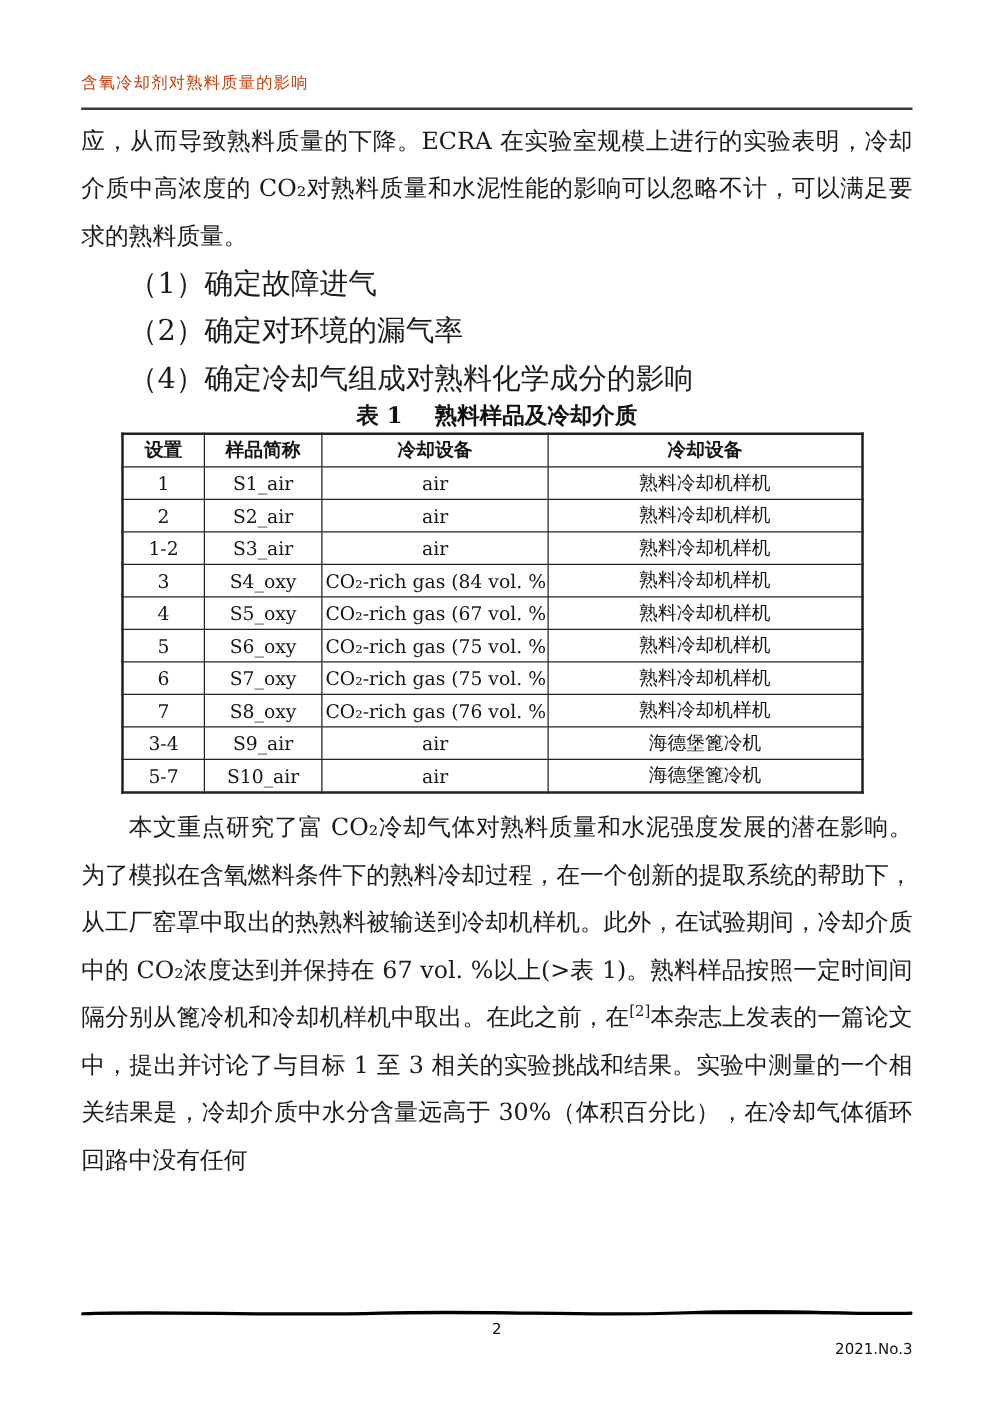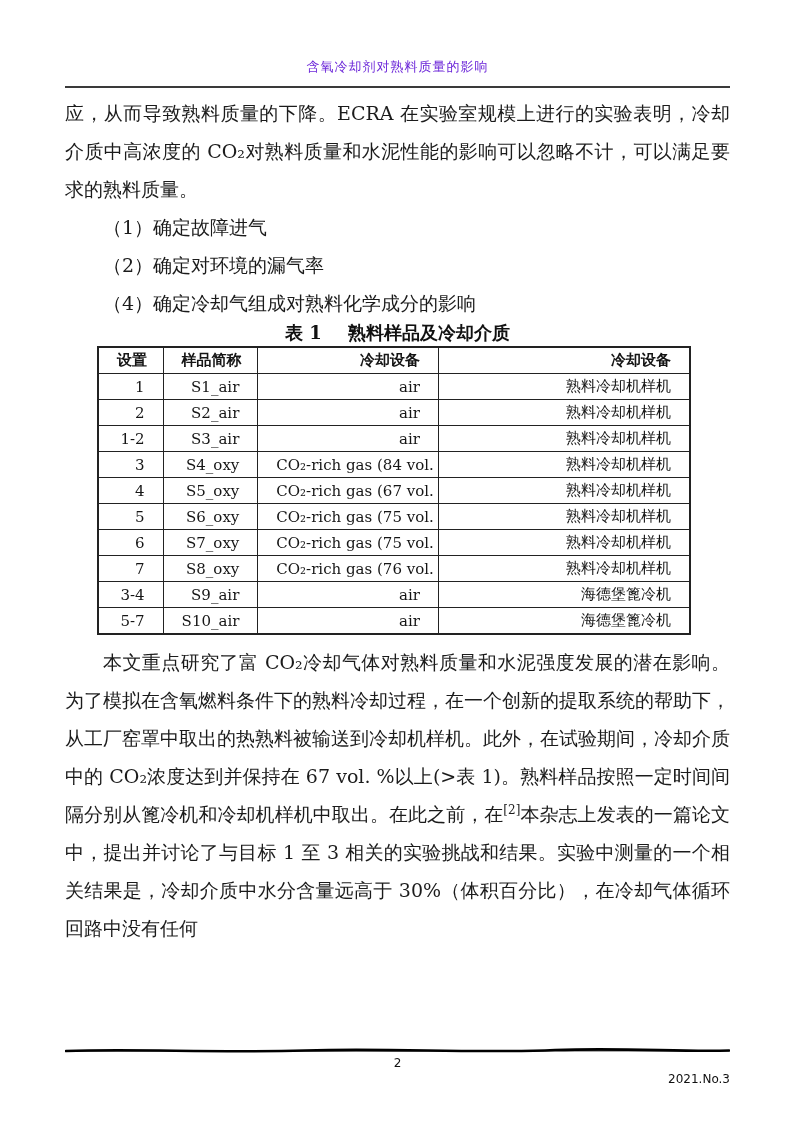--- a/index.html
+++ b/index.html
@@ -3,45 +3,45 @@
 <meta charset="utf-8">
 <style>
   html,body { margin:0; padding:0; background:#ffffff; }
   .page {
     position:relative; width:793px; height:1122px; background:#ffffff;
     font-family:"DejaVu Serif","Liberation Serif",serif;
     color:#1b1b1b; overflow:hidden; box-sizing:border-box;
     padding:57px 63px 0 65px;
   }
   .running-title {
-    text-align:center; font-size:13px; letter-spacing:1px; color:#6d28d9;
+    font-size:13px; letter-spacing:1px; color:#c2410c;
     line-height:20px;
   }
   .header-rule { border:0; border-top:2px solid #3a3a3a; margin:9px 0 0 0; }
   .content { margin-top:6px; }
   .body-par {
     margin:0; font-size:19px; line-height:38px; text-align:justify;
     word-break:break-all;
   }
   .body-par.indent { text-indent:38px; }
-  .list-item { font-size:19px; line-height:38px; padding-left:38px; }
+  .list-item { font-size:23px; line-height:38px; padding-left:38px; }
   sup { font-size:12px; vertical-align:super; line-height:0; }
   .table-caption {
     text-align:center; font-weight:bold; font-size:18px; line-height:20px;
     margin:1px 0 3px 0; color:#111;
   }
   .cap-gap { display:inline-block; width:26px; }
   table.sample-table {
     border-collapse:collapse; margin-left:32px; width:594px;
     font-size:15px; color:#151515; table-layout:fixed;
     border:2px solid #222;
   }
   table.sample-table th, table.sample-table td {
-    border:1px solid #222; text-align:right; vertical-align:middle;
-    height:25px; padding:0 18px; font-weight:normal; overflow:hidden;
+    border:1px solid #222; text-align:center; vertical-align:middle;
+    height:25px; padding:0 2px; font-weight:normal; overflow:hidden;
     white-space:nowrap;
   }
   table.sample-table th { font-weight:bold; font-size:15px; }
   .table-note { font-size:14px; margin:8px 0 0 32px; line-height:20px; }
   .table-note sup { margin-left:4px; font-size:11px; }
   .par3 { margin-top:8px; }
   .footer { position:absolute; left:65px; right:63px; top:1046px; }
   .footer-rule-svg { display:block; width:665px; height:9px; }
   .footer-row { position:relative; height:18px; font-size:12px; color:#111; }
   .page-number {

